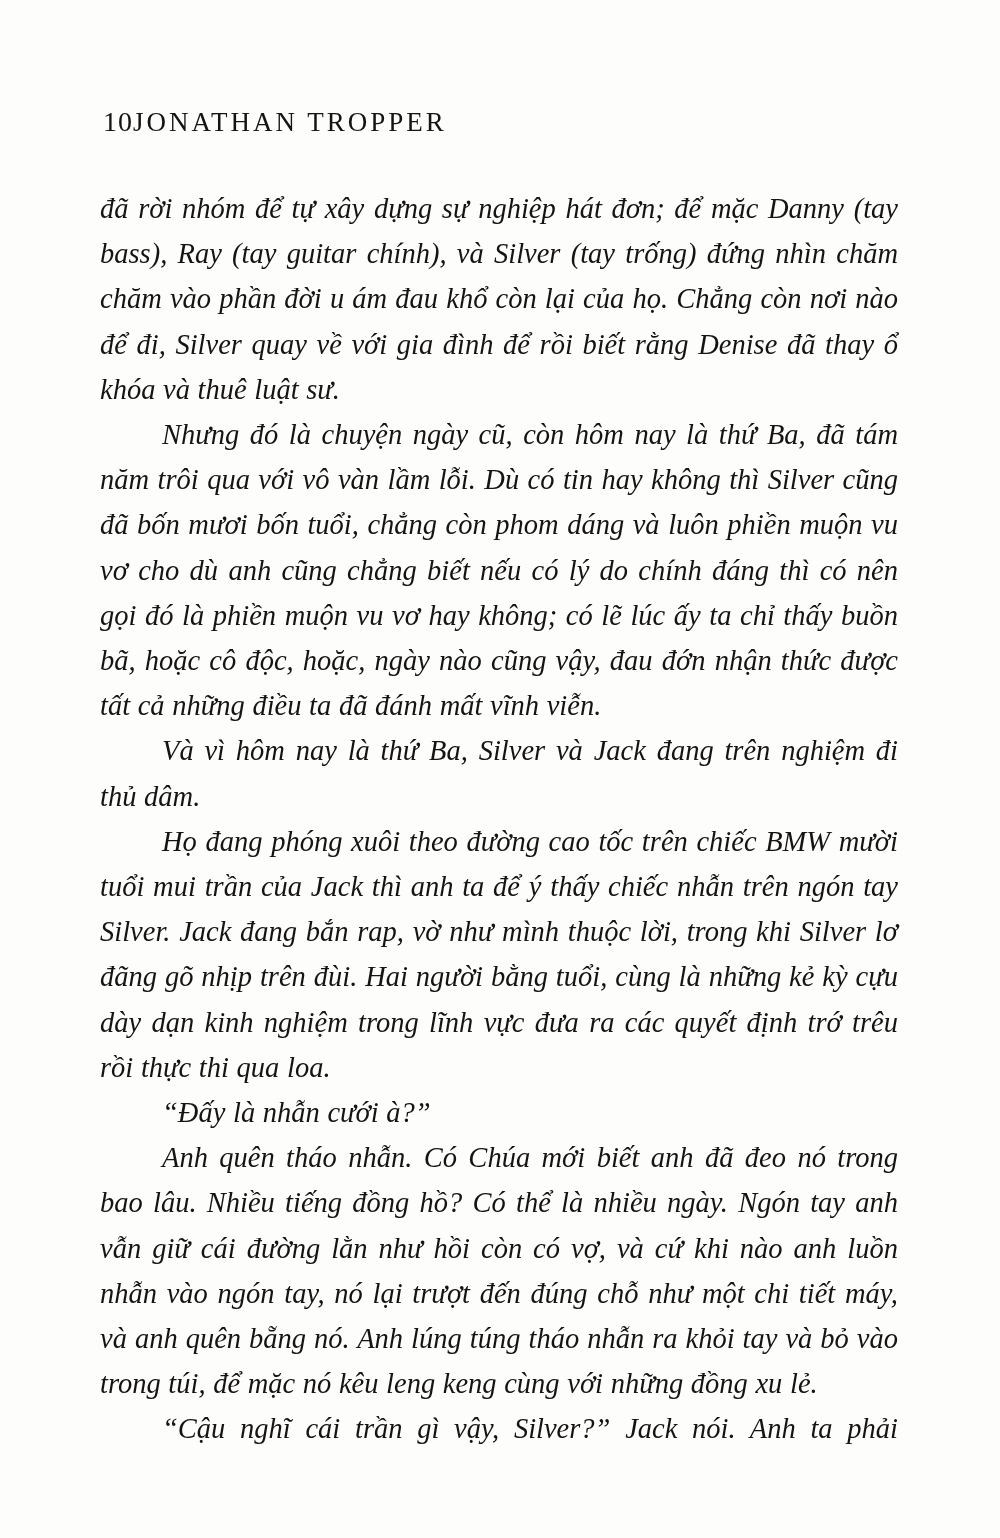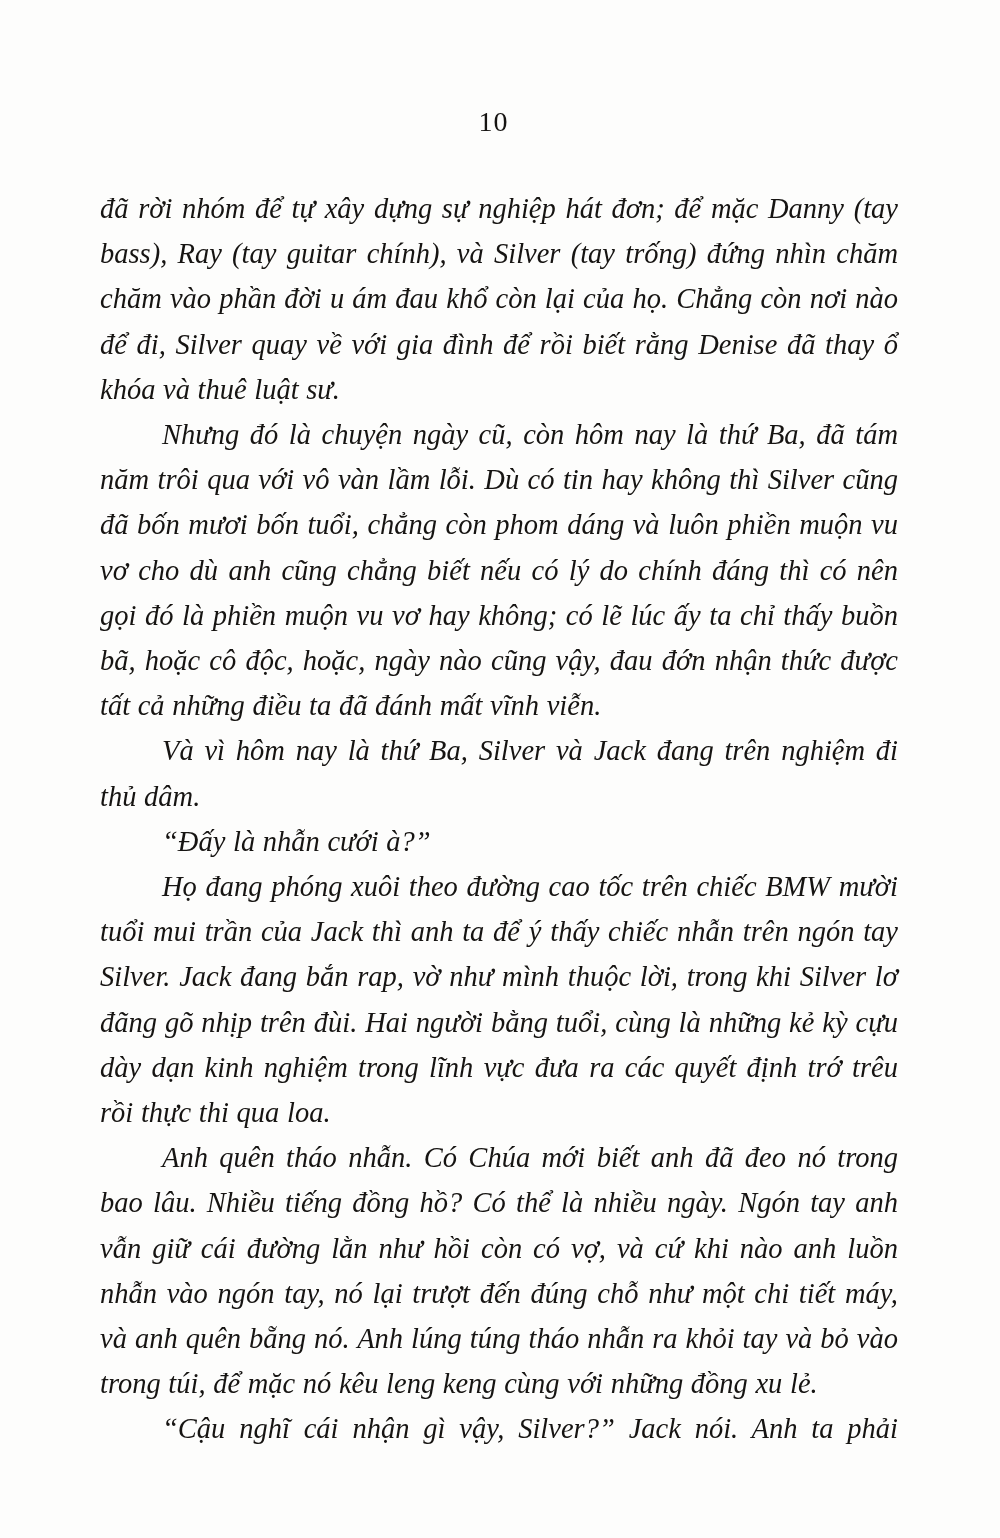--- a/index.html
+++ b/index.html
@@ -19,21 +19,21 @@
     background: #fdfdfc;
     font-family: "Liberation Serif", "DejaVu Serif", serif;
     color: #161412;
   }
   .page-header {
     position: absolute;
     top: 106px;
     left: 103px;
     right: 116px;
     display: flex;
-    justify-content: center;
+    justify-content: flex-start;
     align-items: baseline;
   }
   .page-number {
     font-size: 28px;
     letter-spacing: 1px;
   }
   .running-header {
     font-size: 27px;
     letter-spacing: 3px;
   }
@@ -59,24 +59,25 @@
   .para.continues {
     text-align-last: justify;
   }
 </style>
 </head>
 <body>
 
 <div class="page">
   <header class="page-header">
     <span class="page-number">10</span>
+    <span class="running-header">JONATHAN TROPPER</span>
   </header>
 
   <main class="page-body">
       <p class="para">đã rời nhóm để tự xây dựng sự nghiệp hát đơn; để mặc Danny (tay bass), Ray (tay guitar chính), và Silver (tay trống) đứng nhìn chăm chăm vào phần đời u ám đau khổ còn lại của họ. Chẳng còn nơi nào để đi, Silver quay về với gia đình để rồi biết rằng Denise đã thay ổ khóa và thuê luật sư.</p>
       <p class="para indent">Nhưng đó là chuyện ngày cũ, còn hôm nay là thứ Ba, đã tám năm trôi qua với vô vàn lầm lỗi. Dù có tin hay không thì Silver cũng đã bốn mươi bốn tuổi, chẳng còn phom dáng và luôn phiền muộn vu vơ cho dù anh cũng chẳng biết nếu có lý do chính đáng thì có nên gọi đó là phiền muộn vu vơ hay không; có lẽ lúc ấy ta chỉ thấy buồn bã, hoặc cô độc, hoặc, ngày nào cũng vậy, đau đớn nhận thức được tất cả những điều ta đã đánh mất vĩnh viễn.</p>
       <p class="para indent">Và vì hôm nay là thứ Ba, Silver và Jack đang trên nghiệm đi thủ dâm.</p>
+      <p class="para indent">Họ đang phóng xuôi theo đường cao tốc trên chiếc BMW mười tuổi mui trần của Jack thì anh ta để ý thấy chiếc nhẫn trên ngón tay Silver. Jack đang bắn rap, vờ như mình thuộc lời, trong khi Silver lơ đãng gõ nhịp trên đùi. Hai người bằng tuổi, cùng là những kẻ kỳ cựu dày dạn kinh nghiệm trong lĩnh vực đưa ra các quyết định trớ trêu rồi thực thi qua loa.</p>
       <p class="para indent">“Đấy là nhẫn cưới à?”</p>
-      <p class="para indent">Họ đang phóng xuôi theo đường cao tốc trên chiếc BMW mười tuổi mui trần của Jack thì anh ta để ý thấy chiếc nhẫn trên ngón tay Silver. Jack đang bắn rap, vờ như mình thuộc lời, trong khi Silver lơ đãng gõ nhịp trên đùi. Hai người bằng tuổi, cùng là những kẻ kỳ cựu dày dạn kinh nghiệm trong lĩnh vực đưa ra các quyết định trớ trêu rồi thực thi qua loa.</p>
       <p class="para indent">Anh quên tháo nhẫn. Có Chúa mới biết anh đã đeo nó trong bao lâu. Nhiều tiếng đồng hồ? Có thể là nhiều ngày. Ngón tay anh vẫn giữ cái đường lằn như hồi còn có vợ, và cứ khi nào anh luồn nhẫn vào ngón tay, nó lại trượt đến đúng chỗ như một chi tiết máy, và anh quên bẵng nó. Anh lúng túng tháo nhẫn ra khỏi tay và bỏ vào trong túi, để mặc nó kêu leng keng cùng với những đồng xu lẻ.</p>
-      <p class="para indent continues">“Cậu nghĩ cái nhận gì vậy, Silver?” Jack nói. Anh ta phải</p>
+      <p class="para indent continues">“Cậu nghĩ cái trần gì vậy, Silver?” Jack nói. Anh ta phải</p>
     </main>
 </div>
 
 </body></html>

